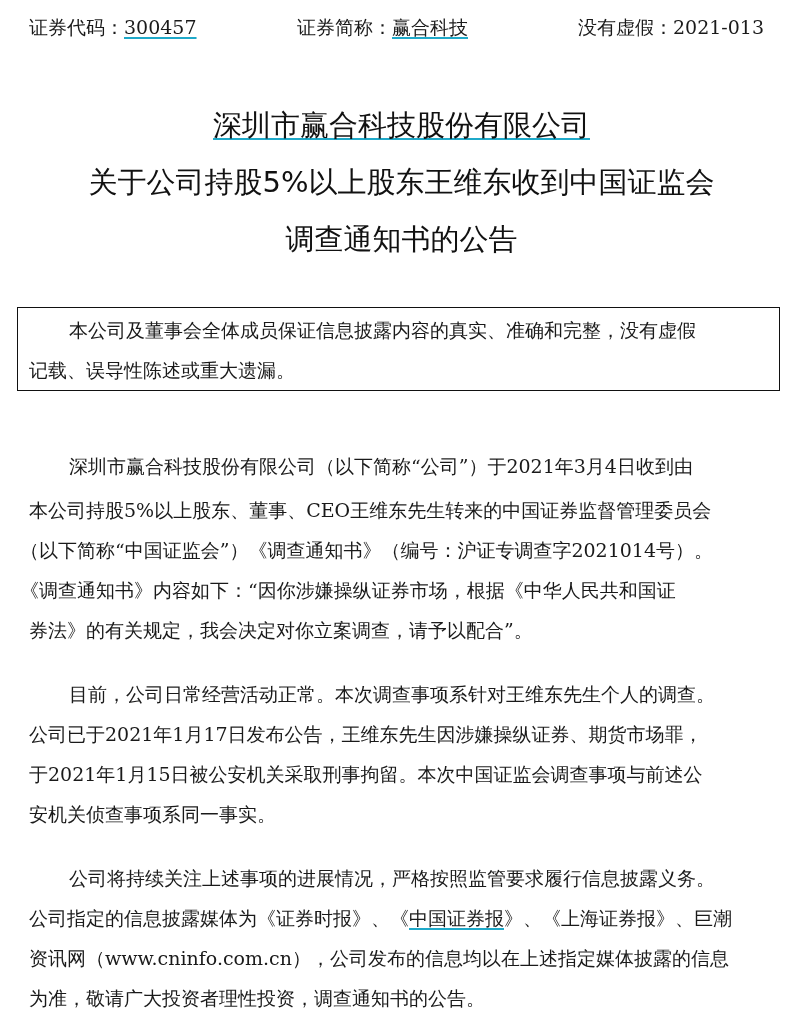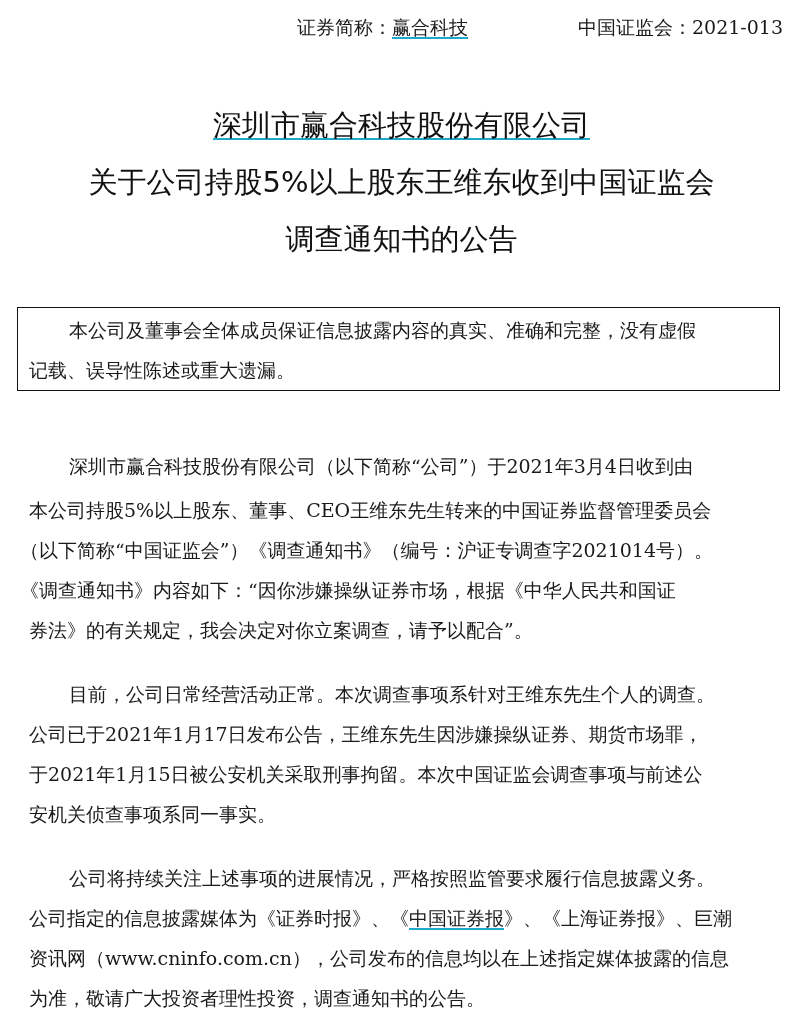--- a/index.html
+++ b/index.html
@@ -36,25 +36,28 @@
       position: absolute; white-space: nowrap; font-size: 19px; line-height: 28px;
     }
 
     .body-line { left: 29px; }
     .indent { left: 69px; }
   </style>
 </head>
 <body>
 
 <div class="header">
+  <span class="item code">
+    <span>证券代码：</span><span class="ul">300457</span>
+  </span>
   <span class="item abbr">
     <span>证券简称：</span><span class="ul">赢合科技</span>
   </span>
   <span class="item no">
-    <span>中国证监会：</span><span>2021-013</span>
+    <span>没有虚假：</span><span>2021-013</span>
   </span>
 </div>
 
 <div class="title t1">
   <span class="ul">深圳市赢合科技股份有限公司</span>
 </div>
 <div class="title t2">关于公司持股5%以上股东王维东收到中国证监会</div>
 <div class="title t3">调查通知书的公告</div>
 
 <div class="notice-box"></div>

